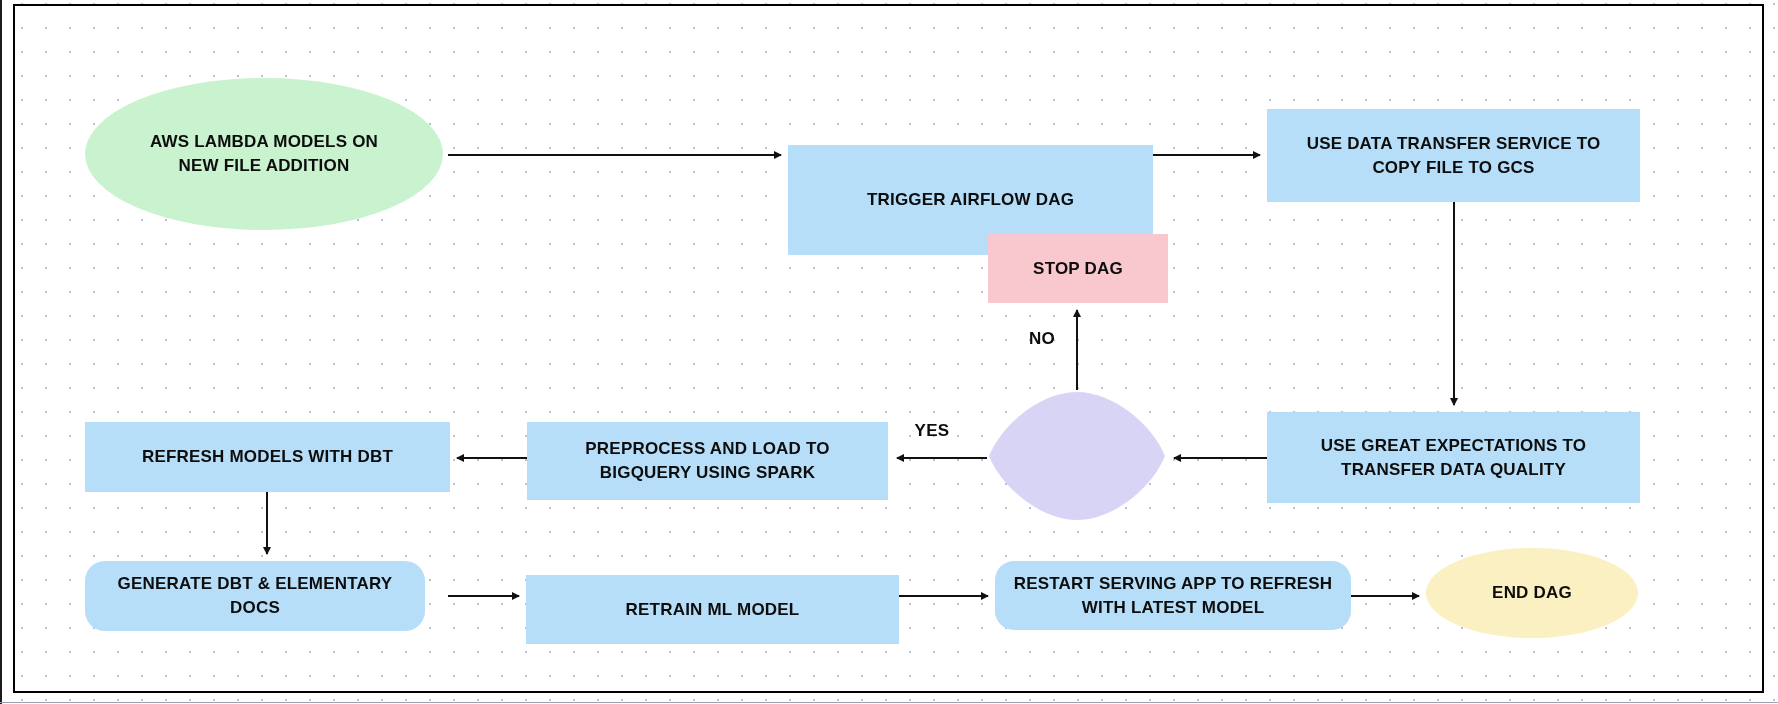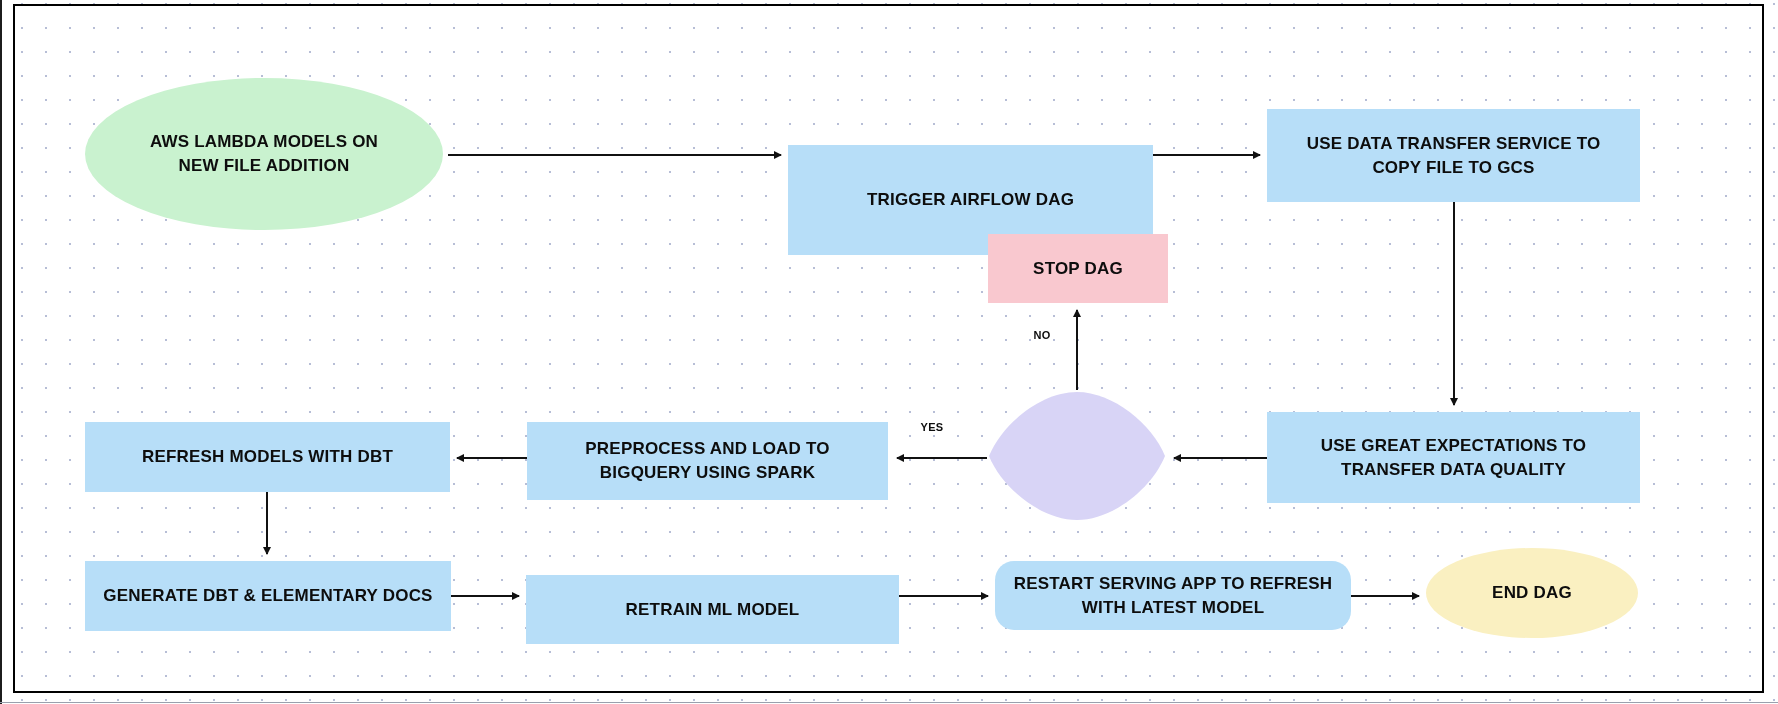--- a/index.html
+++ b/index.html
@@ -23,21 +23,21 @@
   }
   .edges{position:absolute;left:0;top:0;pointer-events:none;}
   .node{
     position:absolute;display:flex;align-items:center;justify-content:center;
     text-align:center;box-sizing:border-box;padding:6px 16px;
     font-weight:700;font-size:17px;line-height:24px;letter-spacing:0.2px;color:#0d0d0d;
   }
   .node.ellipse{border-radius:50%;}
   .lbl{display:block;}
   .edge-label{
-    position:absolute;font-weight:700;font-size:11px;letter-spacing:0.3px;color:#0d0d0d;
+    position:absolute;font-weight:700;font-size:17px;letter-spacing:0.3px;color:#0d0d0d;
     text-align:center;
   }
   .diamond-svg{position:absolute;left:0;top:0;pointer-events:none;}
   .diamond-label{
     position:absolute;left:989px;top:392px;width:176px;height:128px;
     display:flex;align-items:center;justify-content:center;
     font-weight:700;font-size:17px;letter-spacing:0.2px;color:#0d0d0d;
   }
 </style>
 </head>
@@ -93,21 +93,21 @@
   </div>
 
   <div class="node" style="left: 527px; top: 422px; width: 361px; height: 78px; background: rgb(183, 222, 248);">
     <span class="lbl">PREPROCESS AND LOAD TO BIGQUERY USING SPARK</span>
   </div>
 
   <div class="node" style="left: 85px; top: 422px; width: 365px; height: 70px; background: rgb(183, 222, 248);">
     <span class="lbl">REFRESH MODELS WITH DBT</span>
   </div>
 
-  <div class="node" style="left: 85px; top: 561px; width: 366px; height: 70px; background: rgb(183, 222, 248);">
+  <div class="node" style="left: 85px; top: 561px; width: 340px; height: 70px; background: rgb(183, 222, 248); border-radius: 20px;">
     <span class="lbl">GENERATE DBT &amp; ELEMENTARY DOCS</span>
   </div>
 
   <div class="node" style="left: 526px; top: 561px; width: 373px; height: 69px; background: rgb(183, 222, 248); margin-top: 14px;">
     <span class="lbl">RETRAIN ML MODEL</span>
   </div>
 
   <div class="node" style="left: 995px; top: 561px; width: 356px; height: 69px; background: rgb(183, 222, 248); border-radius: 19px;">
     <span class="lbl">RESTART SERVING APP TO REFRESH WITH LATEST MODEL</span>
   </div>

